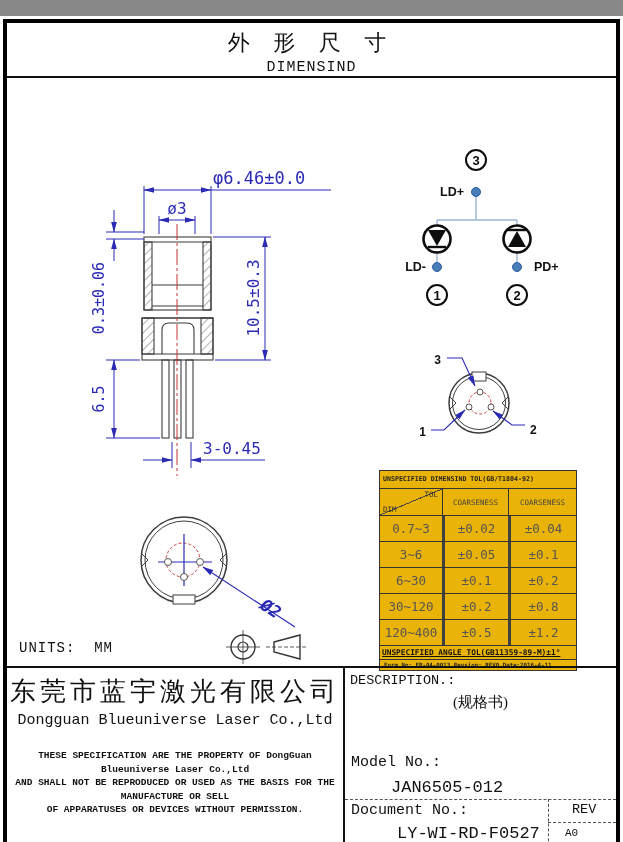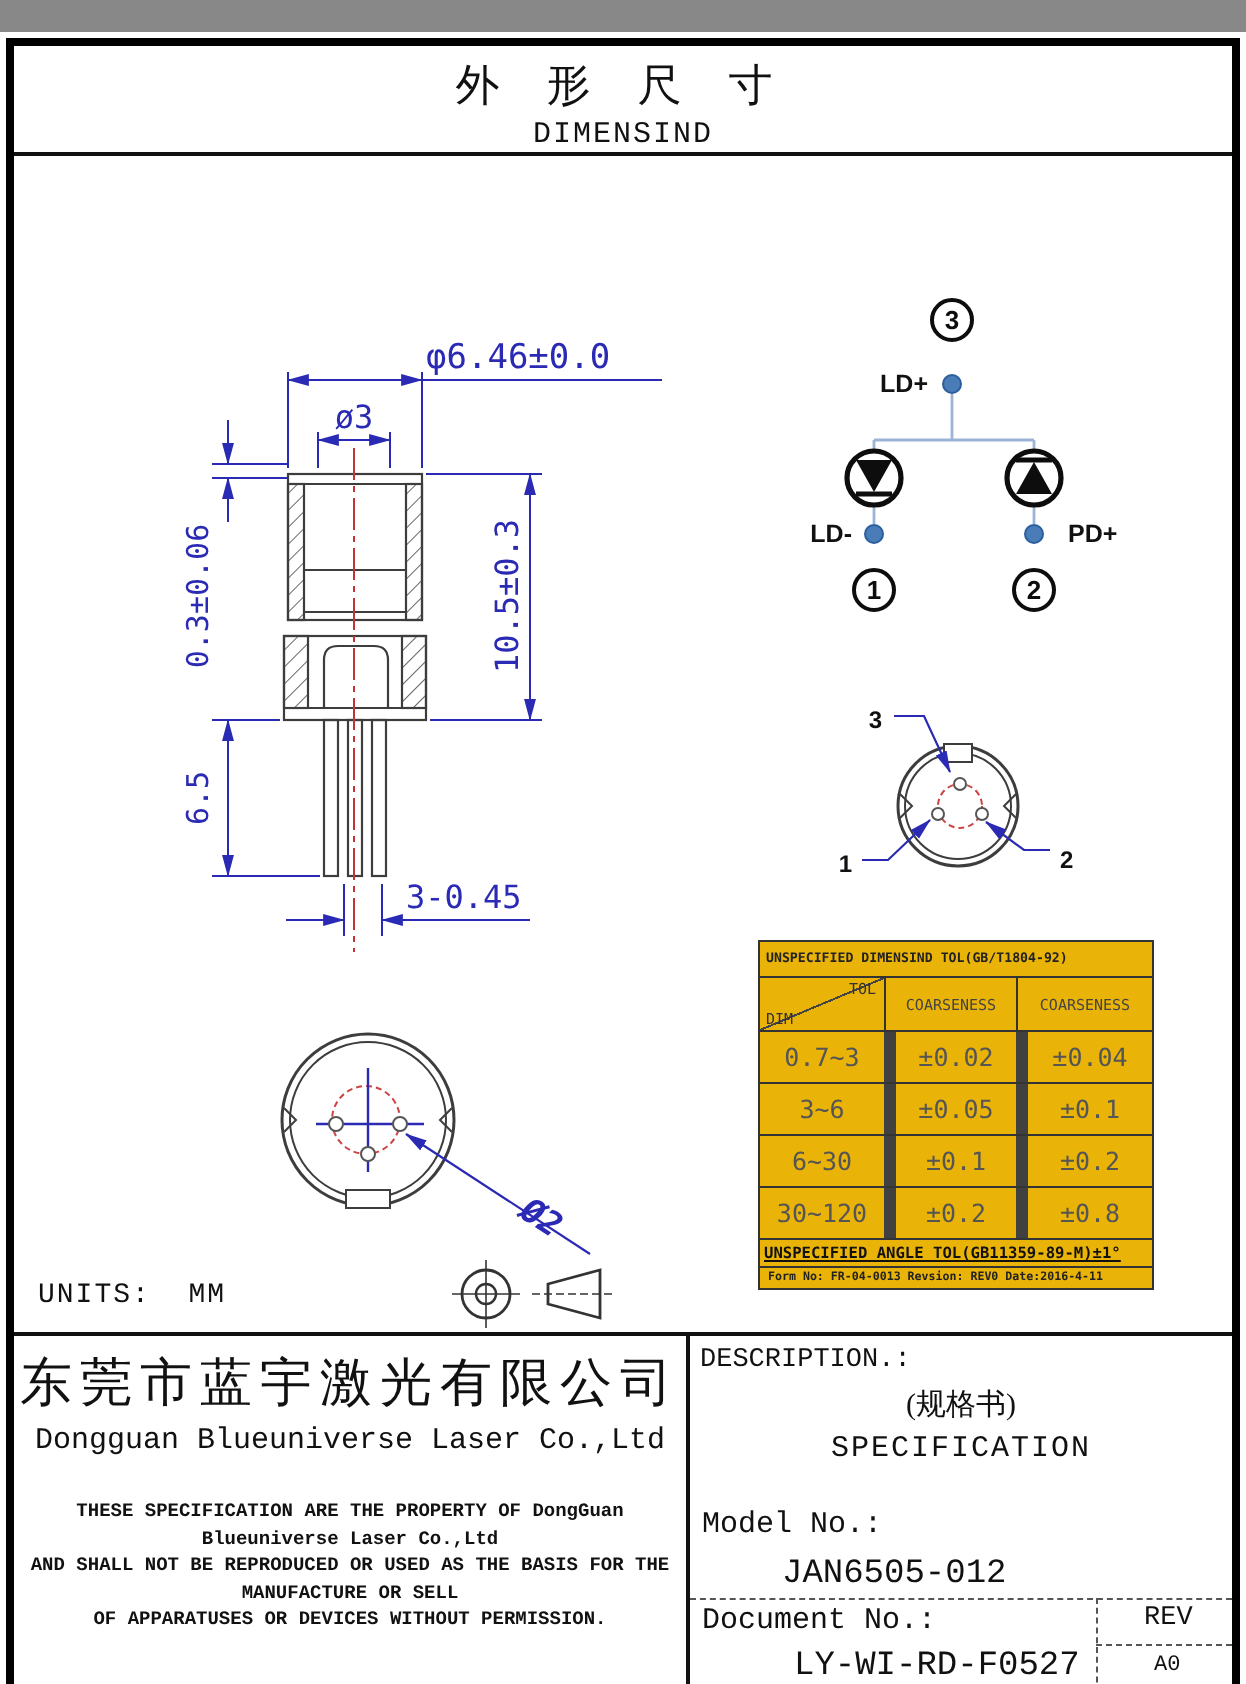--- a/index.html
+++ b/index.html
@@ -21,21 +21,21 @@
   .tolt-head>div,.tolt-row>div{box-sizing:border-box;}
   .cw1{width:62px;} .cw2{width:66px;} .cw3{width:68px;}
   .tolt-head{height:26px;}
   .tolt-corner{position:relative;width:62px;
      background:linear-gradient(to bottom right,transparent calc(50% - .5px),#444 calc(50% - .5px),#444 calc(50% + .5px),transparent calc(50% + .5px));}
   .c-top{position:absolute;top:1px;right:4px;font-size:7.5px;color:#333;}
   .c-bot{position:absolute;bottom:1px;left:3px;font-size:7.5px;color:#333;}
   .tolt-col{border-left:1px solid #333;font-size:7.5px;color:#444;display:flex;align-items:center;justify-content:center;}
   .tolt-row{height:25px;font-size:12.5px;color:#555;}
   .tolt-row .td{display:flex;align-items:center;justify-content:center;}
-  .tolt-row .td+.td{border-left:6px solid #404040;}
+  .tolt-row .td+.td{border-left:3px solid #404040;}
   .tolt-angle{border-top:1px solid #333;height:13px;line-height:13px;font-size:7.8px;font-weight:bold;color:#111;padding-left:2px;white-space:nowrap;overflow:hidden;text-decoration:underline;}
   .tolt-form{border-top:1px solid #333;height:10px;line-height:10px;font-size:5.8px;font-weight:bold;color:#222;padding-left:4px;white-space:nowrap;overflow:hidden;}
   
   .company-row{position:absolute;top:643px;left:0;right:0;height:72px;border-top:2px solid #111;display:flex;}
   .company-cell{width:338px;border-right:2px solid #111;text-align:center;box-sizing:border-box;}
   .company-cn{font-family:"Liberation Serif","DejaVu Serif",serif;font-size:26px;letter-spacing:4px;margin-top:6px;}
   .company-en{font-size:15px;margin-top:3px;}
   .desc-cell{flex:1;position:relative;}
   .desc-label{position:absolute;left:5px;top:5px;font-size:13.5px;}
   .desc-cn{position:absolute;left:0;right:0;top:25px;text-align:center;font-family:"Liberation Serif","DejaVu Serif",serif;font-size:15px;}
@@ -45,21 +45,21 @@
               font-size:9.5px;font-weight:bold;line-height:13.5px;color:#111;}
   .tb-cell{flex:1;position:relative;font-family:"Liberation Mono",monospace;}
   .tb-model-label{position:absolute;left:6px;top:16px;font-size:15px;}
   .tb-model-value{position:absolute;left:46px;top:40px;font-size:17px;}
   .tb-dash1{position:absolute;left:0;right:0;top:61px;border-top:1px dashed #555;}
   .tb-doc-label{position:absolute;left:6px;top:64px;font-size:15px;}
   .tb-vdash{position:absolute;left:203px;top:61px;bottom:0;border-left:1px dashed #555;}
   .tb-rev-label{position:absolute;left:227px;top:64px;font-size:13.5px;}
   .tb-dash2{position:absolute;left:203px;right:0;top:84px;border-top:1px dashed #555;}
   .tb-doc-value{position:absolute;left:52px;top:86px;font-size:17px;}
-  .tb-rev-value{position:absolute;left:232px;top:89px;font-size:11px;}
+  .tb-rev-value{position:absolute;left:220px;top:89px;font-size:11px;}
   
   text{user-select:none;}
   .dimt{font-family:"DejaVu Sans Mono",monospace;fill:#2a2ab5;}
   .lbl{font-family:"Liberation Sans",sans-serif;fill:#111;font-weight:bold;font-size:12.5px;}
   .cnum{font-family:"Liberation Sans",sans-serif;fill:#0d0d0d;font-weight:bold;font-size:13px;text-anchor:middle;}
   .pln{font-family:"Liberation Sans",sans-serif;fill:#111;font-weight:bold;font-size:12px;}
 </style>
 </head>
 <body>
 
@@ -249,34 +249,38 @@
         <div class="tolt-row">
           <div class="td cw1">6~30</div>
           <div class="td cw2">±0.1</div>
           <div class="td cw3">±0.2</div>
         </div>
         <div class="tolt-row">
           <div class="td cw1">30~120</div>
           <div class="td cw2">±0.2</div>
           <div class="td cw3">±0.8</div>
         </div>
+        <div class="tolt-row">
+          <div class="td cw1">120~400</div>
+          <div class="td cw2">±0.5</div>
+          <div class="td cw3">±1.2</div>
+        </div>
         <div class="tolt-angle">UNSPECIFIED ANGLE TOL(GB11359-89-M)±1°</div>
         <div class="tolt-form">Form No: FR-04-0013 Revsion: REV0 Date:2016-4-11</div>
       </div>
     </div>
 
     <div class="company-row">
       <div class="company-cell">
         <div class="company-cn">东莞市蓝宇激光有限公司</div>
         <div class="company-en">Dongguan Blueuniverse Laser Co.,Ltd</div>
       </div>
       <div class="desc-cell">
         <div class="desc-label">DESCRIPTION.:</div>
         <div class="desc-cn">(规格书)</div>
-        <div class="desc-en">SPECIFICATION</div>
       </div>
     </div>
 
     <div class="bottom-row">
       <div class="legal-cell">
         <div>THESE SPECIFICATION ARE THE PROPERTY OF DongGuan</div>
         <div>Blueuniverse Laser Co.,Ltd</div>
         <div>AND SHALL NOT BE REPRODUCED OR USED AS THE BASIS FOR THE</div>
         <div>MANUFACTURE OR SELL</div>
         <div>OF APPARATUSES OR DEVICES WITHOUT PERMISSION.</div>

